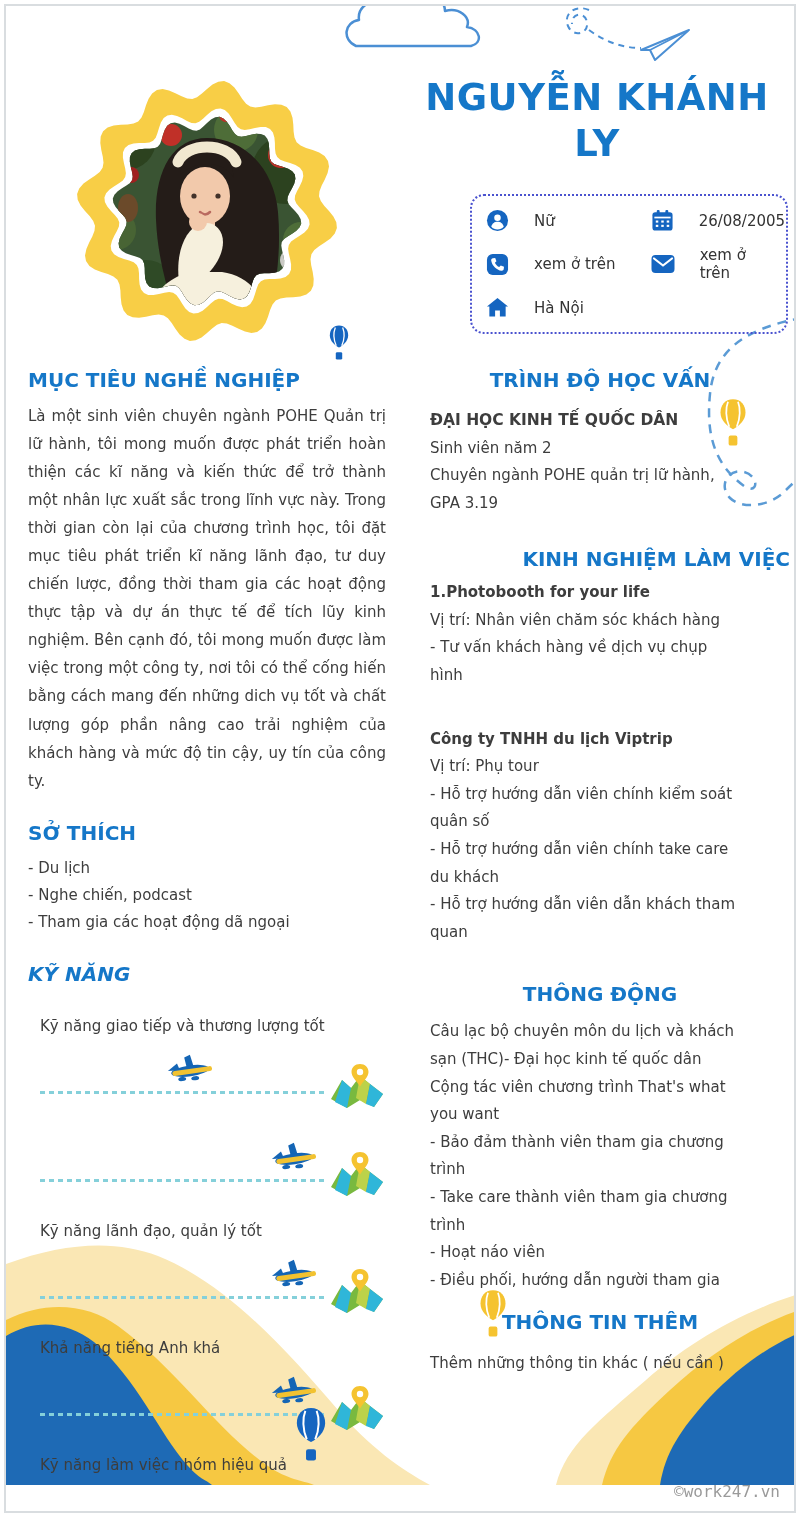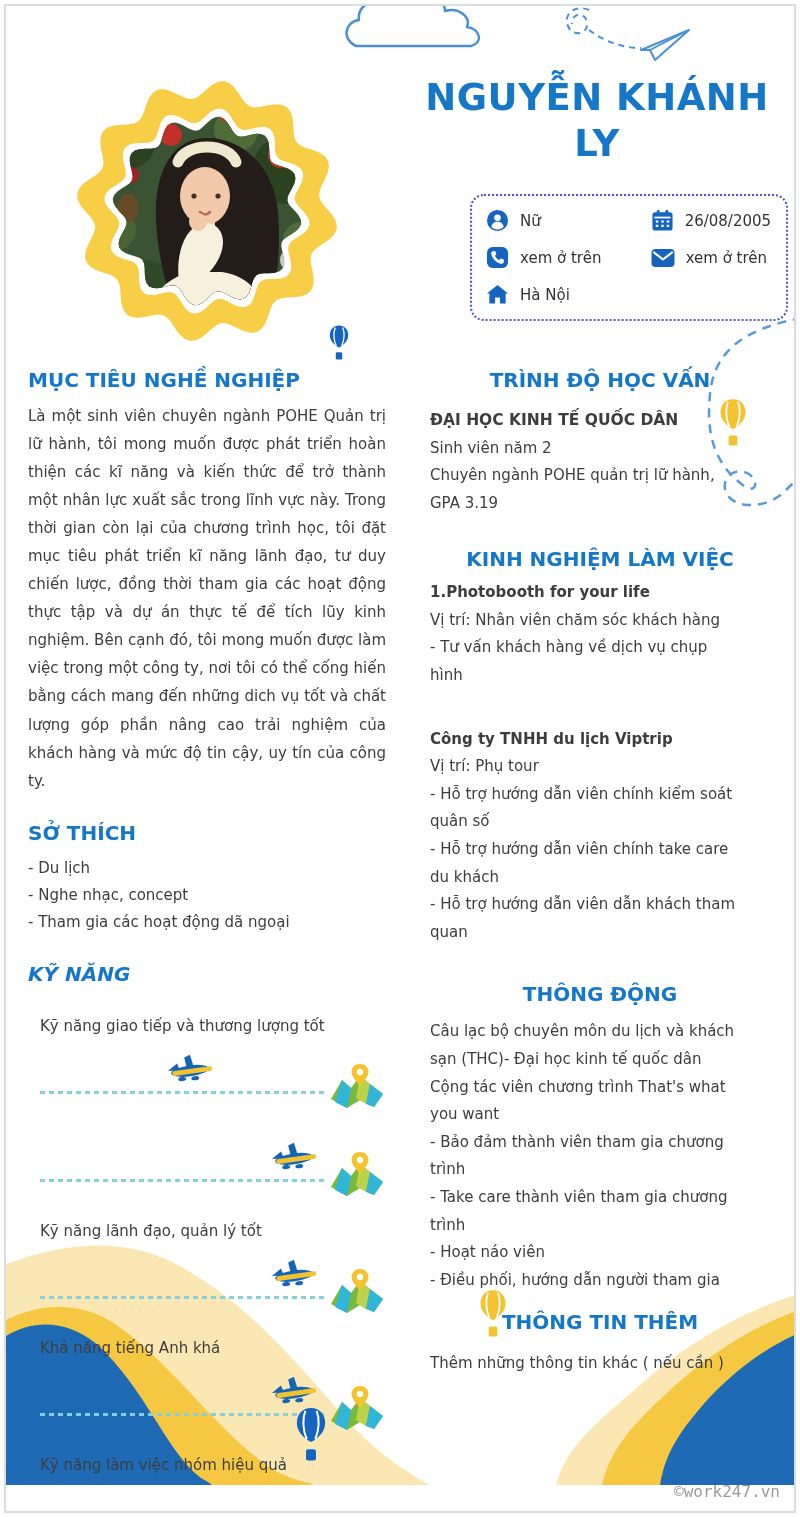--- a/index.html
+++ b/index.html
@@ -11,21 +11,21 @@
   svg{display:block;}
 
   
   .name{position:absolute;left:398px;top:44px;width:386px;text-align:center;
         font-size:37px;font-weight:bold;color:#1577c8;line-height:1.25;letter-spacing:.5px;}
   .role{position:absolute;left:398px;top:148px;width:386px;text-align:center;
         font-size:20px;font-weight:bold;color:#2e6f80;letter-spacing:.4px;}
   .info-box{position:absolute;left:464px;top:188px;width:318px;
         border:2px dotted #4a52cf;border-radius:14px;padding:13px 6px 13px 14px;box-sizing:border-box;}
   .info-grid{display:grid;grid-template-columns:56% 44%;row-gap:14px;}
-  .info-item{display:flex;align-items:center;gap:11px;font-size:15px;color:#333;}
+  .info-item{display:flex;align-items:center;gap:25px;font-size:15px;color:#333;}
   .info-item svg{flex:0 0 auto;}
 
   
   .col-left{position:absolute;left:22px;top:362px;width:358px;z-index:5;}
   .col-right{position:absolute;left:404px;top:362px;width:380px;z-index:5;}
   .h-left{font-size:20px;font-weight:bold;color:#1577c8;margin:0 0 10px 0;}
   .h-center{font-size:20px;font-weight:bold;color:#1577c8;margin:0;text-align:center;}
   .objective{font-size:15px;line-height:1.87;text-align:justify;margin:0 0 26px 0;}
   .hobby{font-size:15px;line-height:1.8;}
   .hobbies{margin-bottom:26px;}
@@ -35,21 +35,21 @@
   .skill-bar{position:relative;height:62px;}
   .skill-line{position:absolute;left:12px;right:62px;bottom:10px;height:3px;
       background:repeating-linear-gradient(90deg,#85d0da 0 5px,transparent 5px 9px);}
   .skill-plane{position:absolute;bottom:18px;width:46px;height:32px;margin-left:-23px;}
   .skill-map{position:absolute;right:2px;bottom:-6px;}
 
   .r-block{padding-left:20px;width:306px;font-size:15px;line-height:1.84;}
   .r-school{font-weight:bold;font-size:15.5px;margin-top:14px;}
   .r-job-name{font-weight:bold;margin-top:4px;}
   .edu{margin-bottom:30px;}
-  .exp-head{margin-bottom:8px;}
+  .exp-head{margin-bottom:8px;text-align:right;}
   .job{margin-bottom:36px;}
   .act-head{margin-bottom:12px;}
   .acts{margin-bottom:16px;}
   .extra-head{position:relative;margin-top:10px;margin-bottom:16px;}
   .extra-balloon{position:absolute;left:68px;top:-22px;}
 
   .watermark{position:absolute;right:14px;top:1476px;z-index:30;color:#9a9a9a;
       font-family:"DejaVu Sans Mono","Liberation Mono",monospace;font-size:16px;}
   .deco{pointer-events:none;}
 </style>
@@ -208,21 +208,21 @@
       </div>
     </div>
 
     <div class="col-left">
       <h2 class="h-left">MỤC TIÊU NGHỀ NGHIỆP</h2>
       <p class="objective">Là một sinh viên chuyên ngành POHE Quản trị lữ hành, tôi mong muốn được phát triển hoàn thiện các kĩ năng và kiến thức để trở thành một nhân lực xuất sắc trong lĩnh vực này. Trong thời gian còn lại của chương trình học, tôi đặt mục tiêu phát triển kĩ năng lãnh đạo, tư duy chiến lược, đồng thời tham gia các hoạt động thực tập và dự án thực tế để tích lũy kinh nghiệm. Bên cạnh đó, tôi mong muốn được làm việc trong một công ty, nơi tôi có thể cống hiến bằng cách mang đến những dich vụ tốt và chất lượng góp phần nâng cao trải nghiệm của khách hàng và mức độ tin cậy, uy tín của công ty.</p>
 
       <div class="hobbies">
         <h2 class="h-left">SỞ THÍCH</h2>
         <div class="hobby">- Du lịch</div>
-        <div class="hobby">- Nghe nhạc, concept</div>
+        <div class="hobby">- Nghe chiến, podcast</div>
         <div class="hobby">- Tham gia các hoạt động dã ngoại</div>
       </div>
 
       <h2 class="h-left skills-head">KỸ NĂNG</h2>
 
       <div class="skill">
         <div class="skill-label">Kỹ năng giao tiếp và thương lượng tốt</div>
         <div class="skill-bar">
           <div class="skill-line"></div>
           <svg class="skill-plane" viewBox="0 0 46 32" style="left: 45%;">

